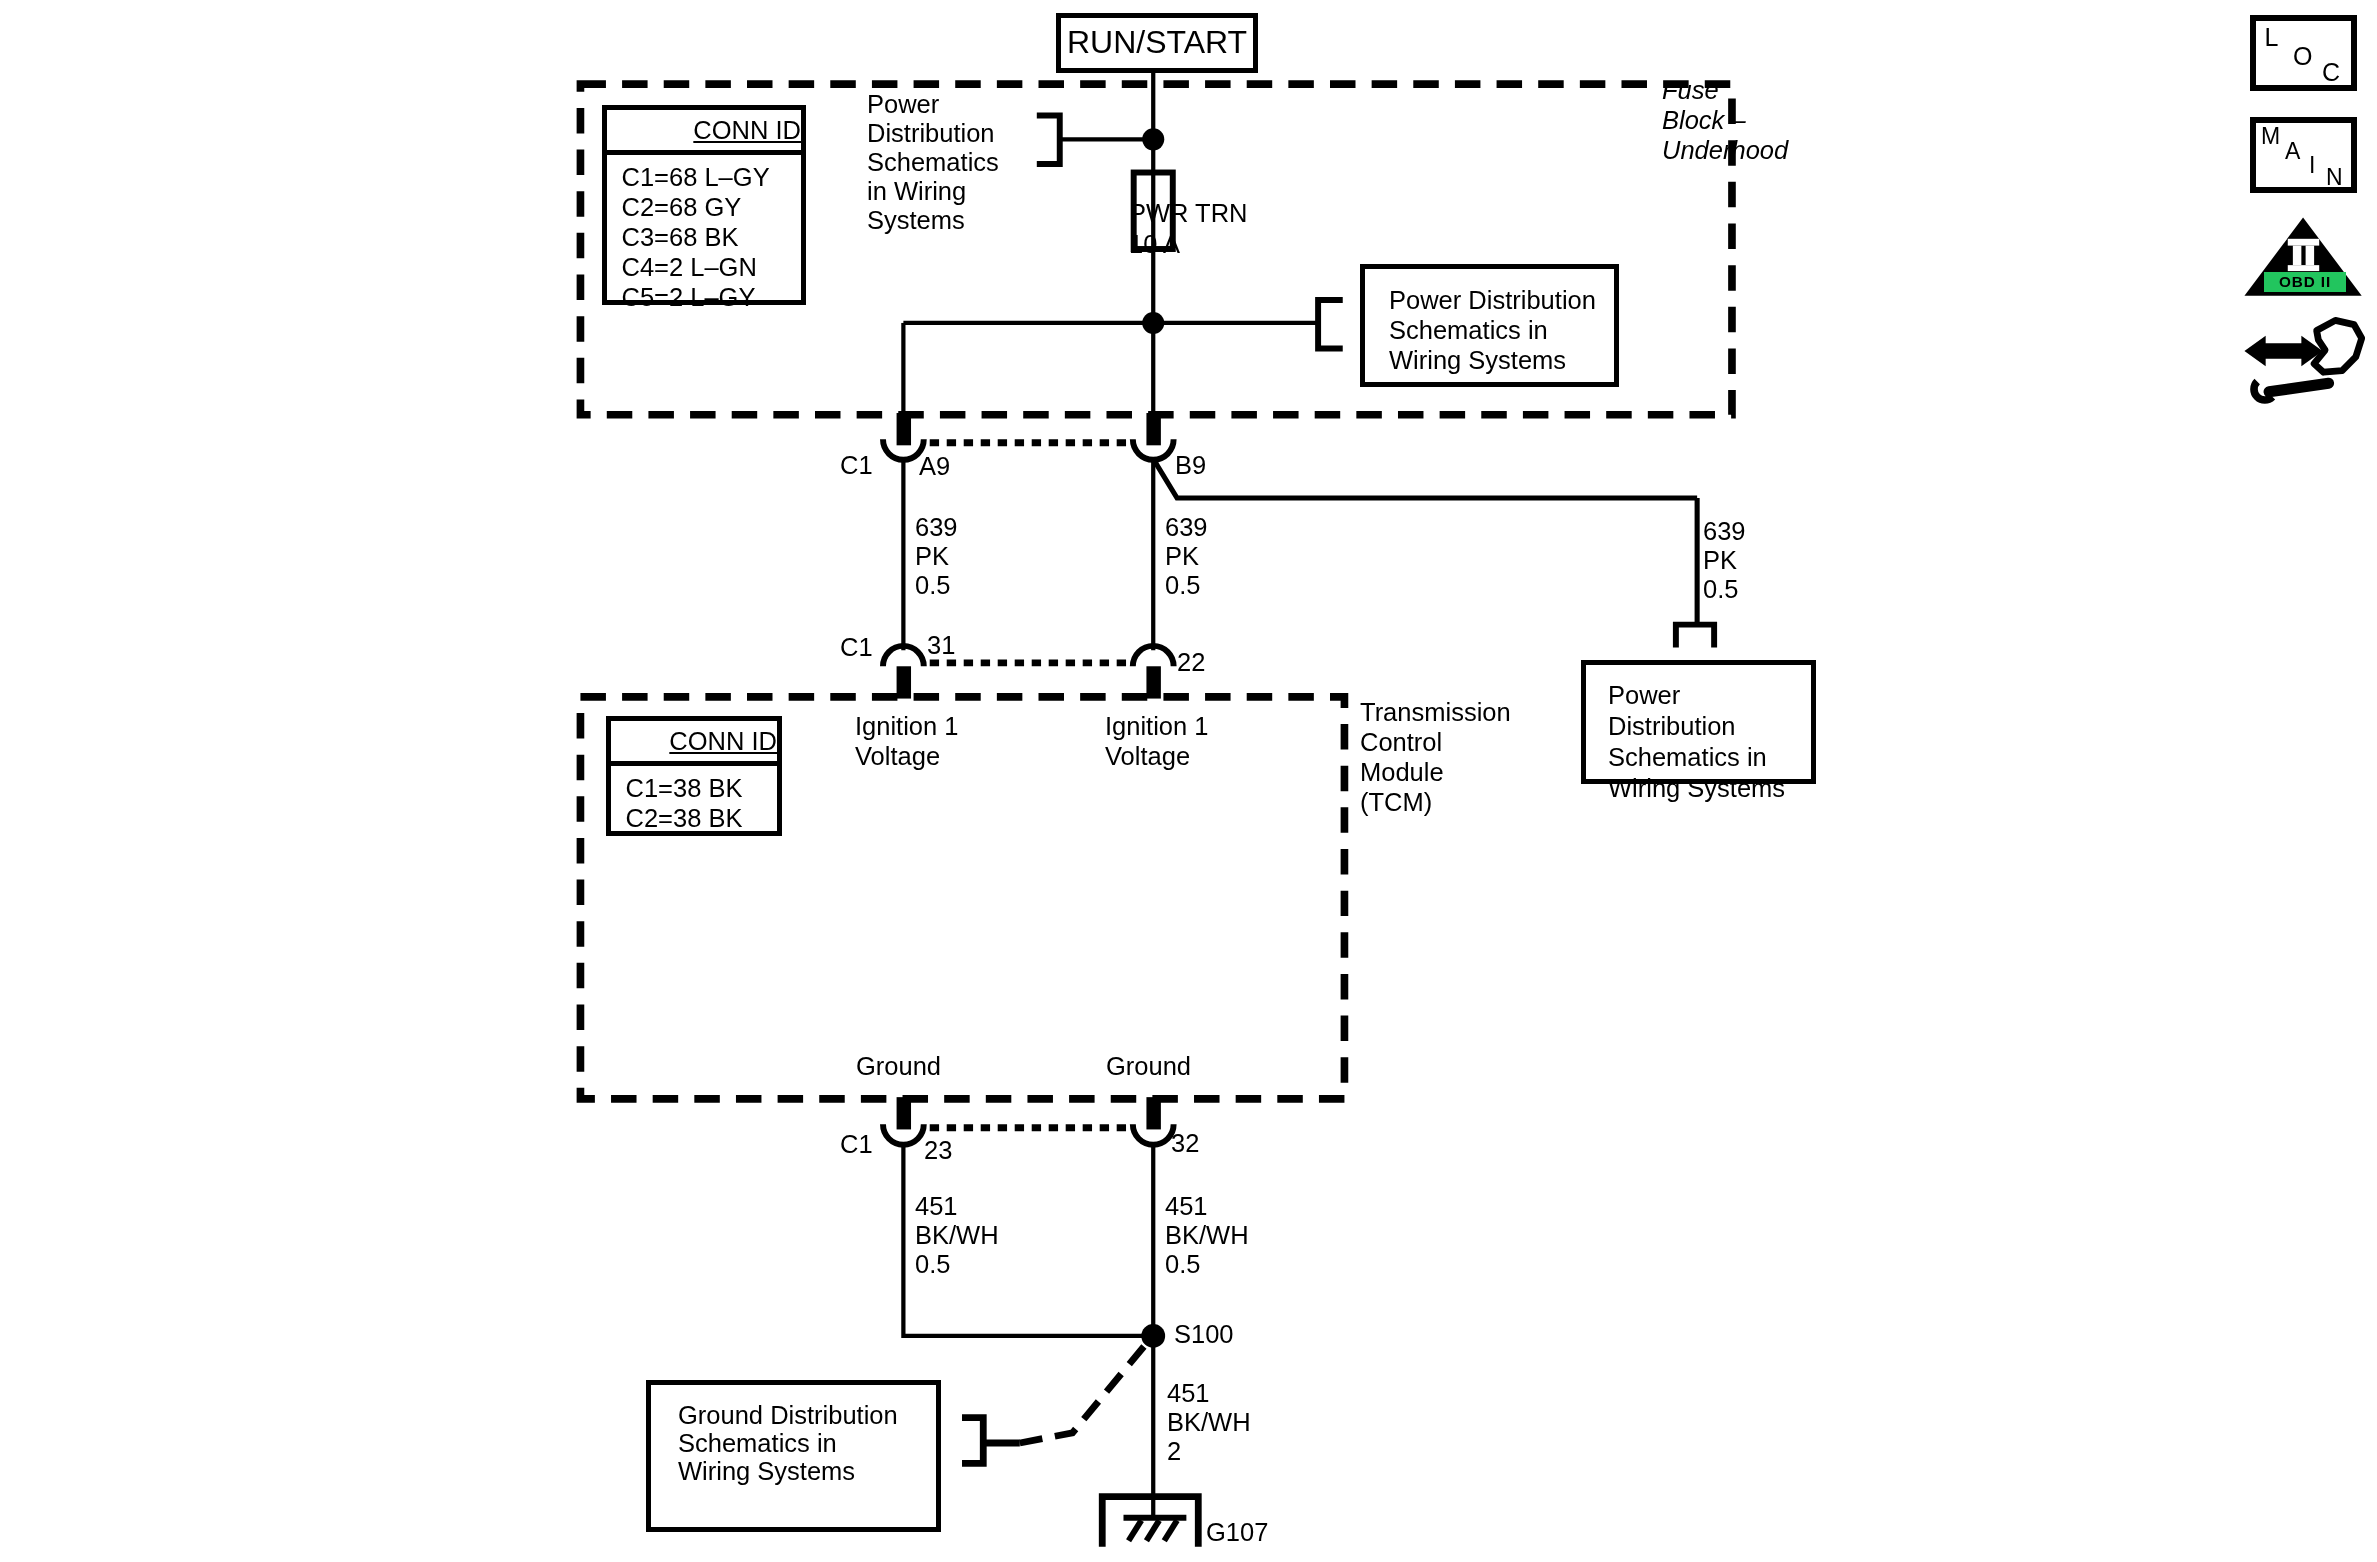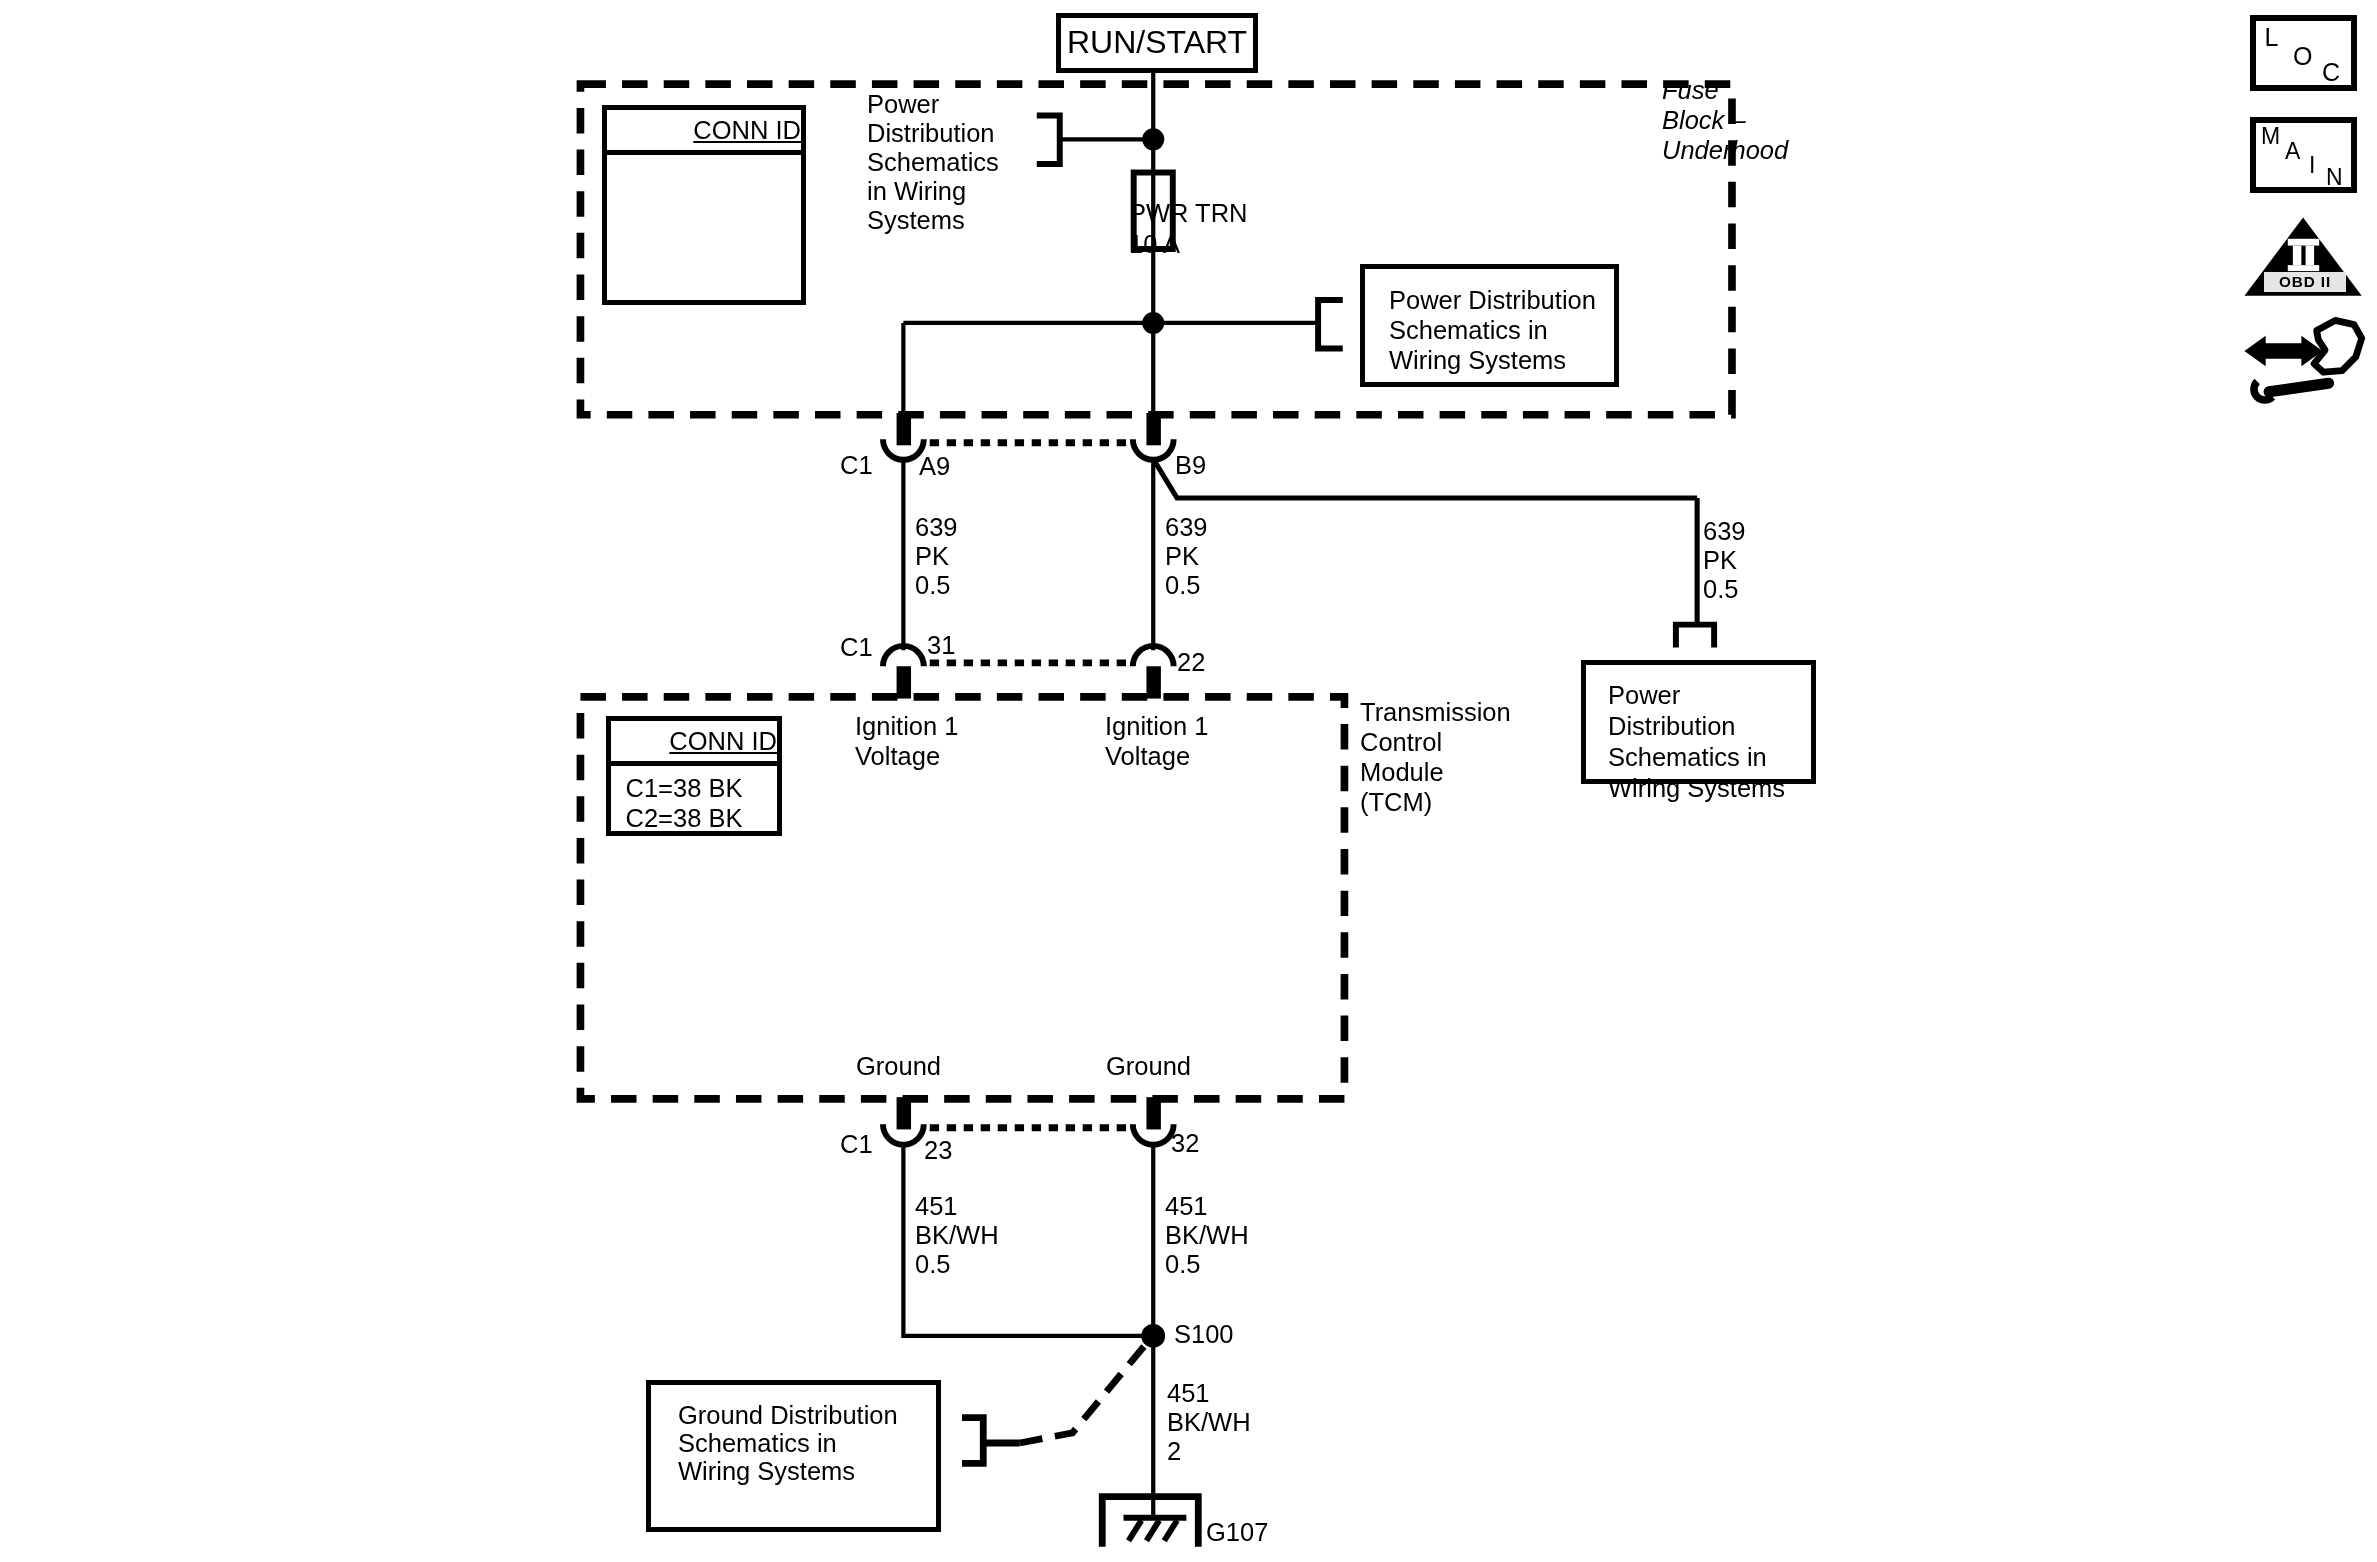--- a/index.html
+++ b/index.html
@@ -15,21 +15,21 @@
   .lh35{line-height:30px;}
   .lh36{line-height:31px;}
   .lh33{line-height:28px;}
   .box{border:5.1px solid #000;background:#fff;}
   .titlebox{display:flex;align-items:center;justify-content:center;font-size:32px;}
   .conn-table{border:5.1px solid #000;background:#fff;font-size:25.5px;}
   .conn-table .hdr{border-bottom:5.1px solid #000;text-align:right;padding:6px 0 5.1px 0;text-decoration:underline;}
   .conn-table .rows{padding:6.8px 0 6.8px 14.5px;line-height:30px;}
   .icon-box{border:6px solid #000;background:#fff;}
   .icon-letter{position:absolute;font-size:25px;}
-  .obd-band{background:#e5e5e5;color:#000;font-weight:bold;font-size:15.3px;
+  .obd-band{background:#22c55e;color:#000;font-weight:bold;font-size:15.3px;
     display:flex;align-items:center;justify-content:center;letter-spacing:0.9px;}
 </style>
 </head>
 <body>
 
 <svg class="layer" width="2377" height="1562" viewBox="0 0 2797 1838">
 
   <rect x="683" y="99" width="1355" height="389" fill="none" stroke="#000" stroke-width="9" stroke-dasharray="30 19"></rect>
   <rect x="683" y="820" width="899" height="473" fill="none" stroke="#000" stroke-width="9" stroke-dasharray="30 19"></rect>
 
@@ -118,20 +118,27 @@
 <div class="abs box titlebox" style="left:1056px;top:12.8px;width:202px;height:60px;">
   <span>RUN/START</span>
 </div>
 
 <div class="abs lbl lh35 ml" style="left:1662px;top:75px;font-style:italic;">Fuse
 Block –
 Underhood</div>
 
 <div class="abs conn-table" style="left:602px;top:105px;width:204px;height:200px;">
   <div class="hdr">CONN ID</div>
+  <div class="rows">
+    <div>C1=68 L–GY</div>
+    <div>C2=68 GY</div>
+    <div>C3=68 BK</div>
+    <div>C4=2 L–GN</div>
+    <div>C5=2 L–GY</div>
+  </div>
 </div>
 
 <div class="abs lbl ml" style="left:867px;top:90px;line-height:29px;">Power
 Distribution
 Schematics
 in Wiring
 Systems</div>
 
 <div class="abs lbl lh36 ml" style="left:1129px;top:172px;margin-top:26px;">PWR TRN
 10 A</div>

